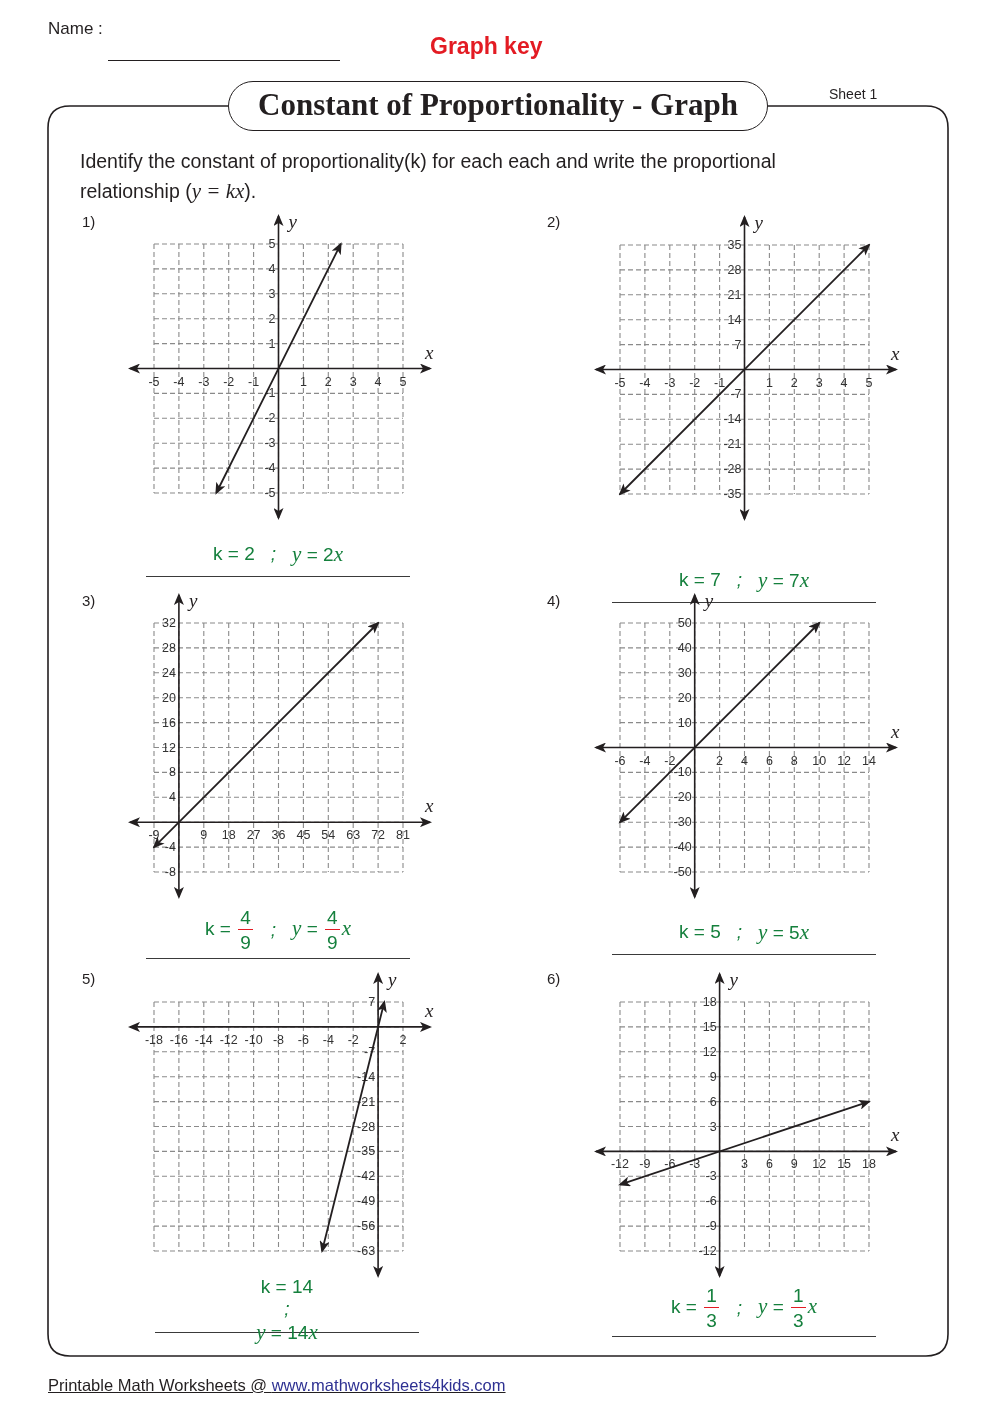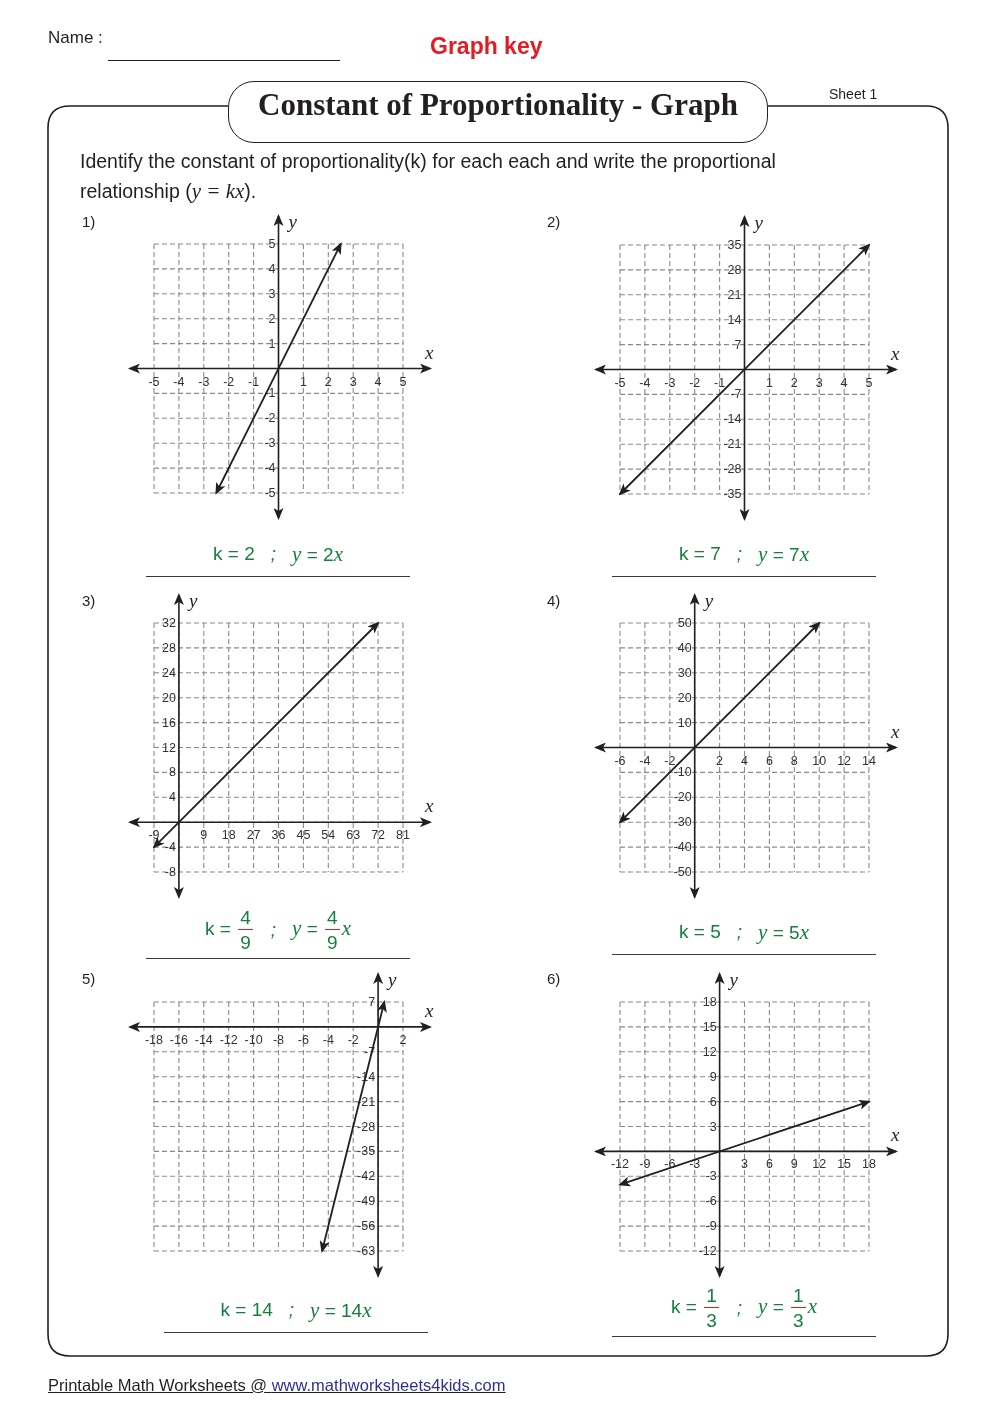--- a/index.html
+++ b/index.html
@@ -1,22 +1,22 @@
 <!DOCTYPE html>
 <html><head>
 <meta charset="utf-8">
 <style>
   html, body { margin: 0; padding: 0; background: #ffffff; }
   body { width: 1000px; height: 1415px; position: relative; overflow: hidden;
          font-family: "Liberation Sans", "DejaVu Sans", sans-serif; color: #231f20; }
-  .name-label { position: absolute; left: 48px; top: 28px; font-size: 17px; }
+  .name-label { position: absolute; left: 48px; top: 19px; font-size: 17px; }
   .name-line { position: absolute; left: 108px; top: 60px; width: 232px; border-bottom: 1px solid #231f20; }
   .answer-key { position: absolute; left: 430px; top: 33px; font-size: 23px; font-weight: bold; color: #e31b23; }
   .frame { position: absolute; left: 0; top: 0; }
-  .title { position: absolute; left: 228px; top: 81px; width: 540px; height: 62px; box-sizing: border-box;
+  .title { position: absolute; left: 228px; top: 81px; width: 540px; height: 50px; box-sizing: border-box;
            border: 1.6px solid #231f20; border-radius: 26px; background: #fff;
            font-family: "Liberation Serif", "DejaVu Serif", serif; font-size: 31px; font-weight: bold;
            text-align: center; line-height: 46px; color: #231f20; }
   .sheet { position: absolute; left: 829px; top: 86px; font-size: 14px; text-align: center; }
   .instructions { position: absolute; left: 80px; top: 146px; width: 850px; font-size: 19.5px; line-height: 30px; }
   .instructions i { font-family: "Liberation Serif", "DejaVu Serif", serif; font-size: 21px; }
   .qnum { position: absolute; font-size: 15px; }
   .graph { position: absolute; left: 0; top: 0; }
   .answer { position: absolute; width: 264px; height: 44px; border-bottom: 1.6px solid #3a3a3a;
             display: flex; align-items: center; justify-content: center; color: #15803d;
@@ -164,21 +164,21 @@
         <text x="741.5" y="323.7" text-anchor="end">14</text>
         <text x="741.5" y="348.6" text-anchor="end">7</text>
         <text x="741.5" y="398.4" text-anchor="end">-7</text>
         <text x="741.5" y="423.29999999999995" text-anchor="end">-14</text>
         <text x="741.5" y="448.20000000000005" text-anchor="end">-21</text>
         <text x="741.5" y="473.1" text-anchor="end">-28</text>
         <text x="741.5" y="498" text-anchor="end">-35</text>
       </g>
       <line x1="620" y1="494" x2="869" y2="245" stroke="#231f20" stroke-width="1.8" marker-start="url(#ah1)" marker-end="url(#ah1)"></line>
     </svg>
-    <div class="answer" style="left: 612px; top: 532px;">
+    <div class="answer" style="left: 612px; top: 558px;">
       <span>k = 7</span>
       <span class="semi">;</span>
       <span><span class="yv">y</span> = 7<span class="yv">x</span></span>
     </div>
     <div class="qnum" style="left: 82px; top: 592px;">3)</div>
     <svg width="1000" height="1415" class="graph" style="pointer-events: none;">
       <defs>
         <marker id="ah2" viewBox="0 0 12 10" refX="10" refY="5" markerWidth="12" markerHeight="10" orient="auto-start-reverse" markerUnits="userSpaceOnUse">
           <path d="M0 0 L12 5 L0 10 L3 5 Z" fill="#231f20"></path>
         </marker>
@@ -362,21 +362,21 @@
         <text x="375.1" y="1105.6" text-anchor="end">-21</text>
         <text x="375.1" y="1130.5" text-anchor="end">-28</text>
         <text x="375.1" y="1155.4" text-anchor="end">-35</text>
         <text x="375.1" y="1180.3" text-anchor="end">-42</text>
         <text x="375.1" y="1205.2" text-anchor="end">-49</text>
         <text x="375.1" y="1230.1" text-anchor="end">-56</text>
         <text x="375.1" y="1255" text-anchor="end">-63</text>
       </g>
       <line x1="322.07500000000005" y1="1251" x2="384.32500000000005" y2="1002" stroke="#231f20" stroke-width="1.8" marker-start="url(#ah4)" marker-end="url(#ah4)"></line>
     </svg>
-    <div class="answer" style="left: 164px; top: 1288px;">
+    <div class="answer" style="left: 155px; top: 1288px; flex-direction: column;">
       <span>k = 14</span>
       <span class="semi">;</span>
       <span><span class="yv">y</span> = 14<span class="yv">x</span></span>
     </div>
     <div class="qnum" style="left: 547px; top: 970px;">6)</div>
     <svg width="1000" height="1415" class="graph" style="pointer-events: none;">
       <defs>
         <marker id="ah5" viewBox="0 0 12 10" refX="10" refY="5" markerWidth="12" markerHeight="10" orient="auto-start-reverse" markerUnits="userSpaceOnUse">
           <path d="M0 0 L12 5 L0 10 L3 5 Z" fill="#231f20"></path>
         </marker>

